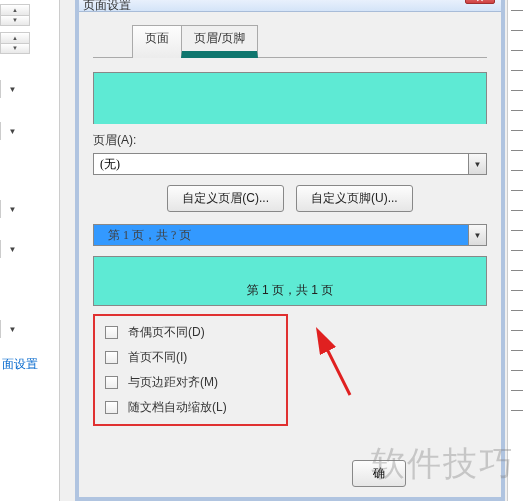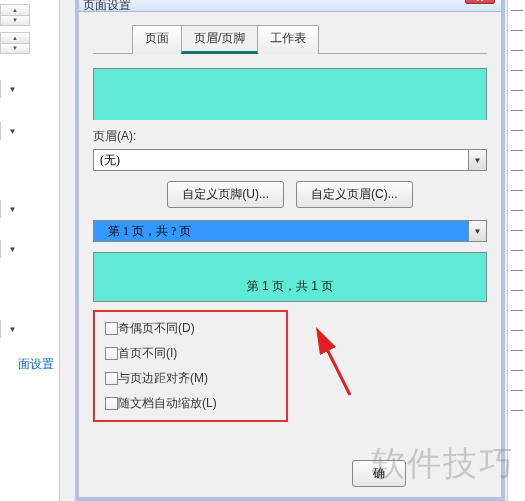--- a/index.html
+++ b/index.html
@@ -42,21 +42,21 @@
       display: flex;
       align-items: center;
       justify-content: center;
       font-size: 6px;
       color: #555;
       cursor: pointer;
     }
     .spinner-btn:last-child { border-bottom: none; }
     .left-link {
       position: absolute;
-      left: 18px;
+      left: 2px;
       color: #0066cc;
       cursor: pointer;
     }
     .dropdown-arrow {
       position: absolute;
       left: 10;
       width: 24px;
       height: 18px;
       border-left: 1px solid #ccc;
       display: flex;
@@ -118,21 +118,21 @@
       border-bottom: none;
       background: linear-gradient(#fdfdfd, #ececec);
       margin-right: -1px;
       cursor: pointer;
       position: relative;
       top: 1px;
       color: #333;
     }
     .tab.active {
       background: #f0f0f0;
-      border-bottom: 3px solid #0f766e;
+      border-bottom: 7px solid #0f766e;
       z-index: 2;
     }
     .preview-box {
       border: 1px solid #888;
       background: #5eead4;
       margin-bottom: 8px;
     }
     .preview-header { height: 52px; border-bottom: none; }
     .preview-footer { height: 50px; display: flex; align-items: flex-end; justify-content: center; padding-bottom: 6px; font-family: "SimSun"; color: #222; }
     .field-label {
@@ -151,21 +151,21 @@
       flex: 1;
       border: none;
       padding: 0 6px;
       font-size: 12px;
       outline: none;
       background: transparent;
       font-family: "SimSun";
     }
     .combo-input.selected {
       background: #3399ff;
-      color: #000000;
+      color: #404040;
       padding-left: 14px;
     }
     .combo-btn {
       width: 18px;
       background: linear-gradient(#f8f8f8, #dcdcdc);
       border-left: 1px solid #888;
       display: flex;
       align-items: center;
       justify-content: center;
       font-size: 8px;
@@ -189,21 +189,21 @@
     .options-box {
       border: 2px solid #e03030;
       padding: 8px 10px;
       width: 195px;
       margin-top: 4px;
     }
     .checkbox-row {
       display: flex;
       align-items: center;
       margin-bottom: 8px;
-      gap: 0;
+      gap: 10px;
     }
     .checkbox-row:last-child { margin-bottom: 0; }
     .checkbox {
       width: 13px;
       height: 13px;
       border: 1px solid #888;
       background: linear-gradient(#fff, #eee);
       cursor: pointer;
     }
     .checkbox-label { color: #333; cursor: pointer; }
@@ -273,34 +273,33 @@
 <div class="dialog">
   <div class="titlebar">
     <span>页面设置</span>
     <div class="close-btn">✕</div>
   </div>
   <div class="dialog-body">
 
     <div class="tabs">
       <div class="tab">页面</div>
       <div class="tab active">页眉/页脚</div>
-      <div class="tab">工作表</div>
     </div>
 
     <div class="preview-box preview-header"></div>
 
     <label class="field-label">页眉(A):</label>
     <div class="combo">
       <input class="combo-input" readonly="" value="(无)" style="">
       <div class="combo-btn">▼</div>
     </div>
 
     <div class="btn-row">
+      <button class="btn">自定义页眉(C)...</button>
       <button class="btn">自定义页脚(U)...</button>
-      <button class="btn">自定义页眉(C)...</button>
     </div>
 
     <div class="combo">
       <input class="combo-input selected" readonly="" value="第 1 页，共 ? 页" style="">
       <div class="combo-btn">▼</div>
     </div>
 
     <div class="preview-box preview-footer">
       <span>第 1 页，共 1 页</span>
     </div>

